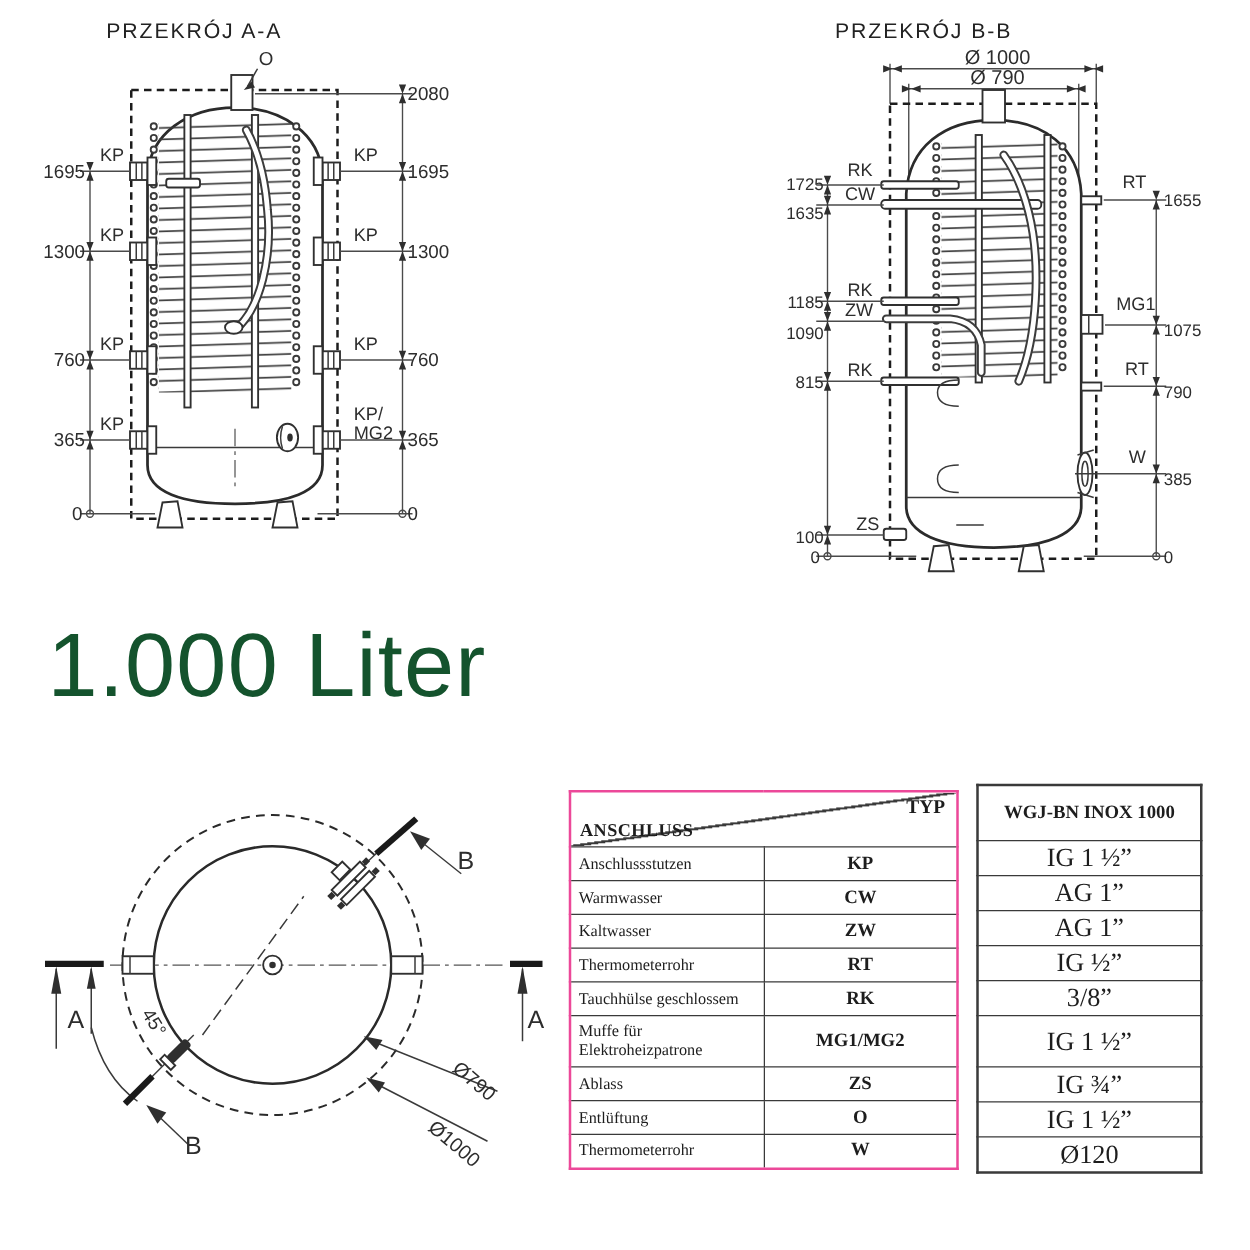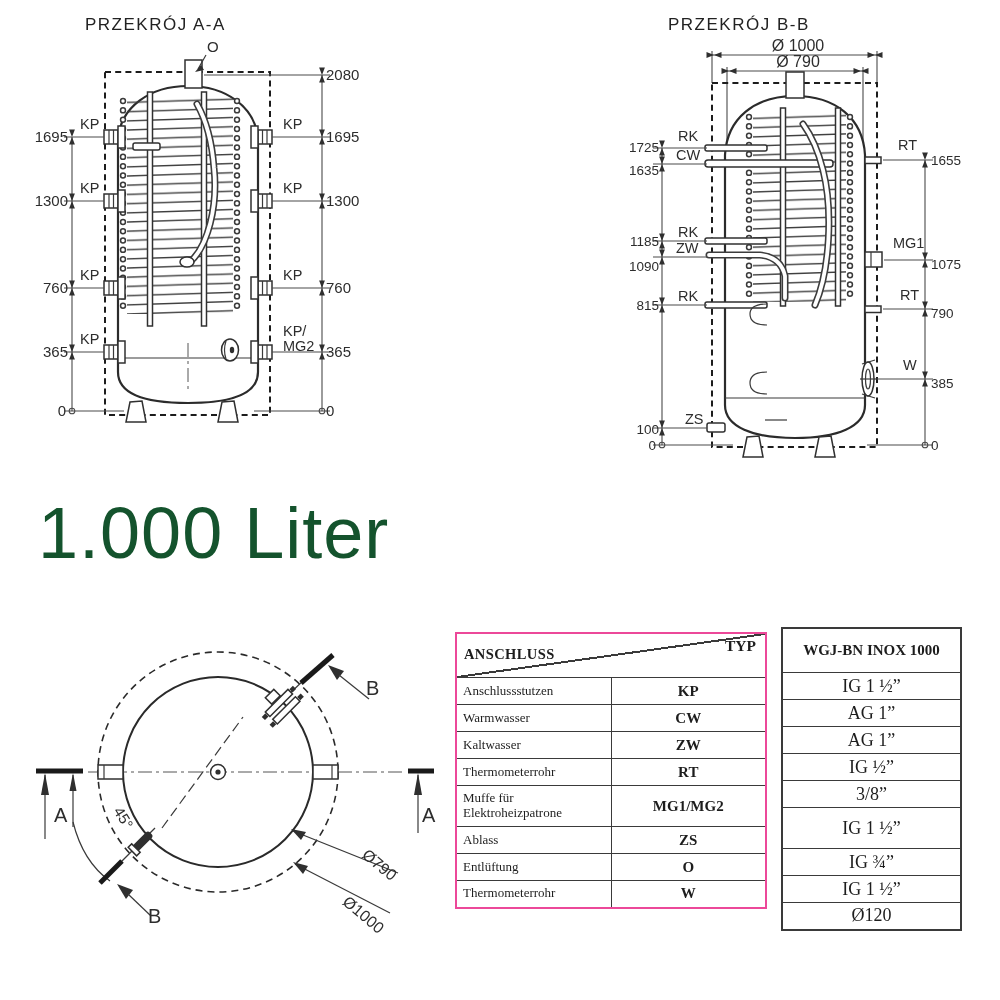--- a/index.html
+++ b/index.html
@@ -34,25 +34,25 @@
   .tbl-left{width:312px;border:2px solid #ec4899;padding-left:37px;}
   .tbl-left td{border:1.4px solid #3a3a3a;}
   .tbl-right{width:181px;border:2px solid #3a3a3a;margin-left:14px;transform:translateY(-5px);}
   .tbl-right td{border:1.4px solid #3a3a3a;text-align:center;}
   .r{height:27px;}
   .r-tall{height:41px;}
   .hdr{height:41px;position:relative;
        background:linear-gradient(to bottom right,transparent calc(50% - 1px),
                  #3a3a3a calc(50% - 1px),#3a3a3a calc(50% + 1px),transparent calc(50% + 1px));}
   .hdr .typ{position:absolute;top:3px;right:9px;font-weight:bold;font-size:15.5px;}
-  .hdr .ansch{position:absolute;bottom:14px;left:7px;font-weight:bold;font-size:14.5px;letter-spacing:.4px;}
+  .hdr .ansch{position:absolute;bottom:3px;left:7px;font-weight:bold;font-size:14.5px;letter-spacing:.4px;}
   .hdr3{height:41px;font-weight:bold;font-size:15px;text-align:center;}
   .name{padding:0 6px;font-size:13px;line-height:1.15;}
   .code{text-align:center;font-weight:bold;font-size:15px;}
-  .size{font-size:18px;}
+  .size{font-size:21px;}
 </style>
 </head>
 <body>
 
 <div class="page">
 
   <svg style="position:absolute;left:30px;top:10px" width="340" height="420" viewBox="0 0 340 420">
     <defs>
       <path id="dimtick" d="M0,0 L-2.9,-7.5 L2.9,-7.5 Z M0,0 L-2.9,7.5 L2.9,7.5 Z" class="f-dark"></path>
       <pattern id="coilA" patternUnits="userSpaceOnUse" x="97" y="86" width="110" height="9.2">
@@ -389,20 +389,24 @@
           <td class="code">CW</td>
         </tr>
         <tr class="r">
           <td class="name">Kaltwasser</td>
           <td class="code">ZW</td>
         </tr>
         <tr class="r">
           <td class="name">Thermometerrohr</td>
           <td class="code">RT</td>
         </tr>
+        <tr class="r">
+          <td class="name">Tauchhülse geschlossem</td>
+          <td class="code">RK</td>
+        </tr>
         <tr class="r-tall">
           <td class="name">Muffe für Elektroheizpatrone</td>
           <td class="code">MG1/MG2</td>
         </tr>
         <tr class="r">
           <td class="name">Ablass</td>
           <td class="code">ZS</td>
         </tr>
         <tr class="r">
           <td class="name">Entlüftung</td>

